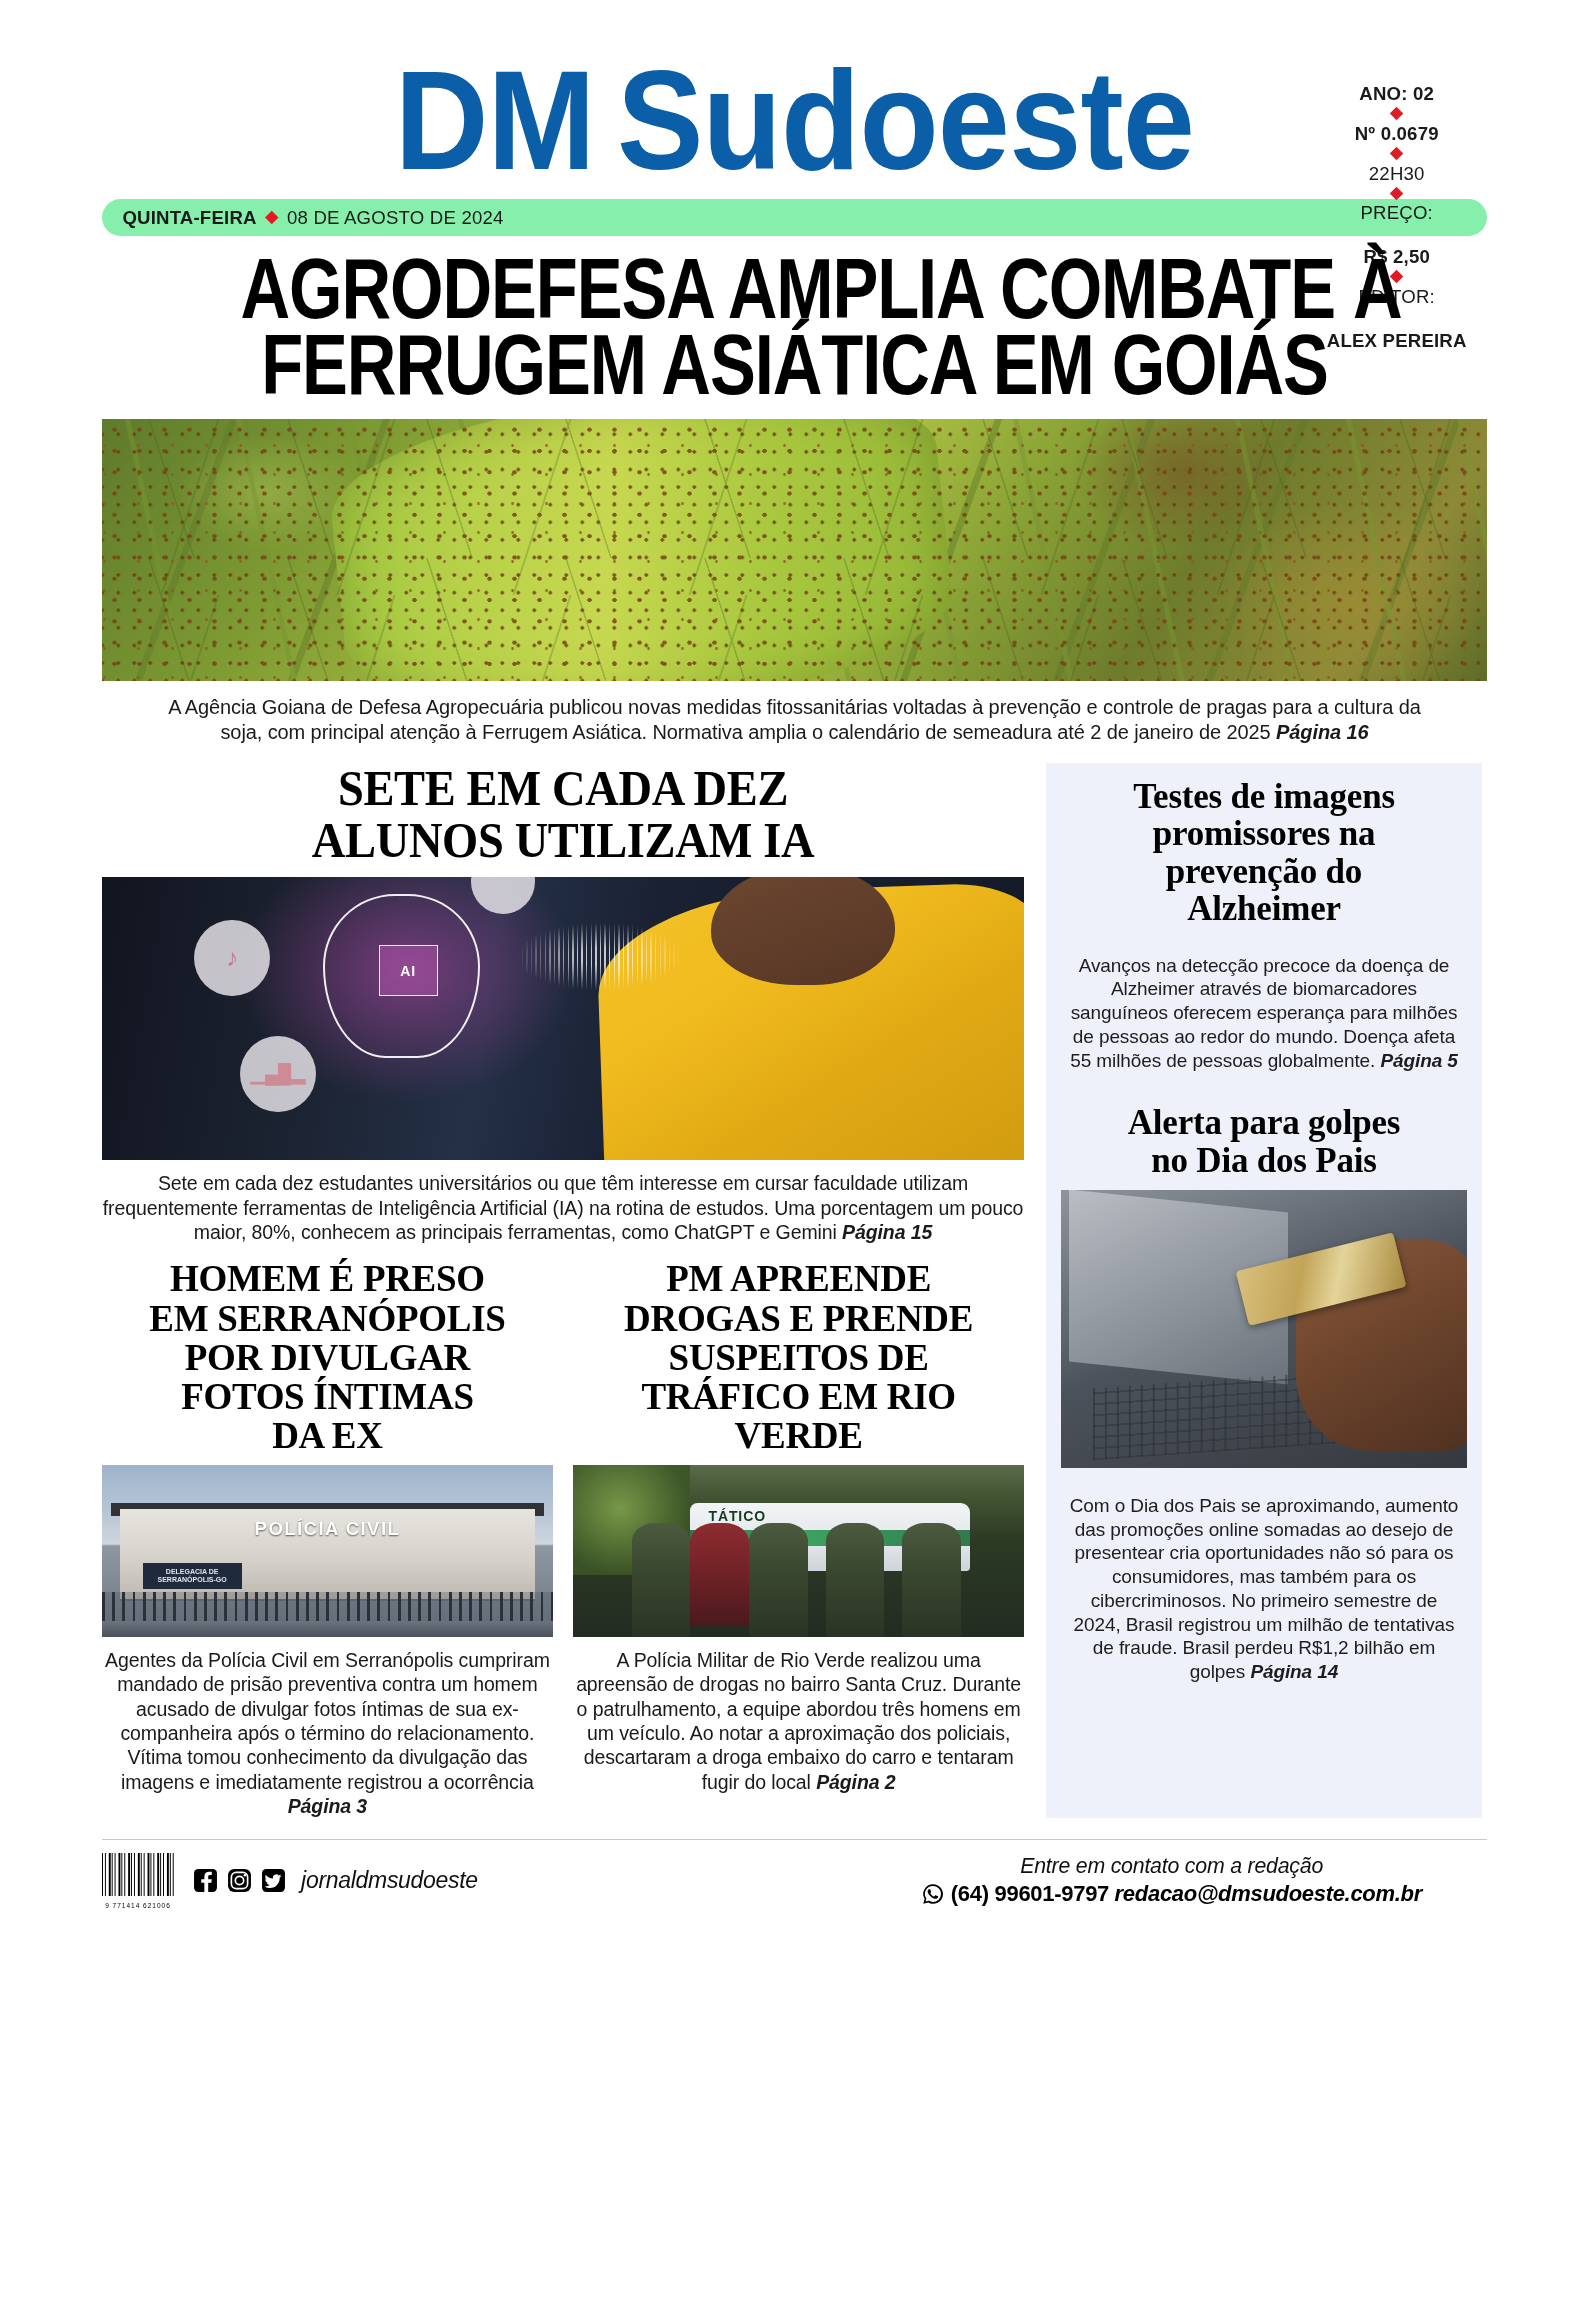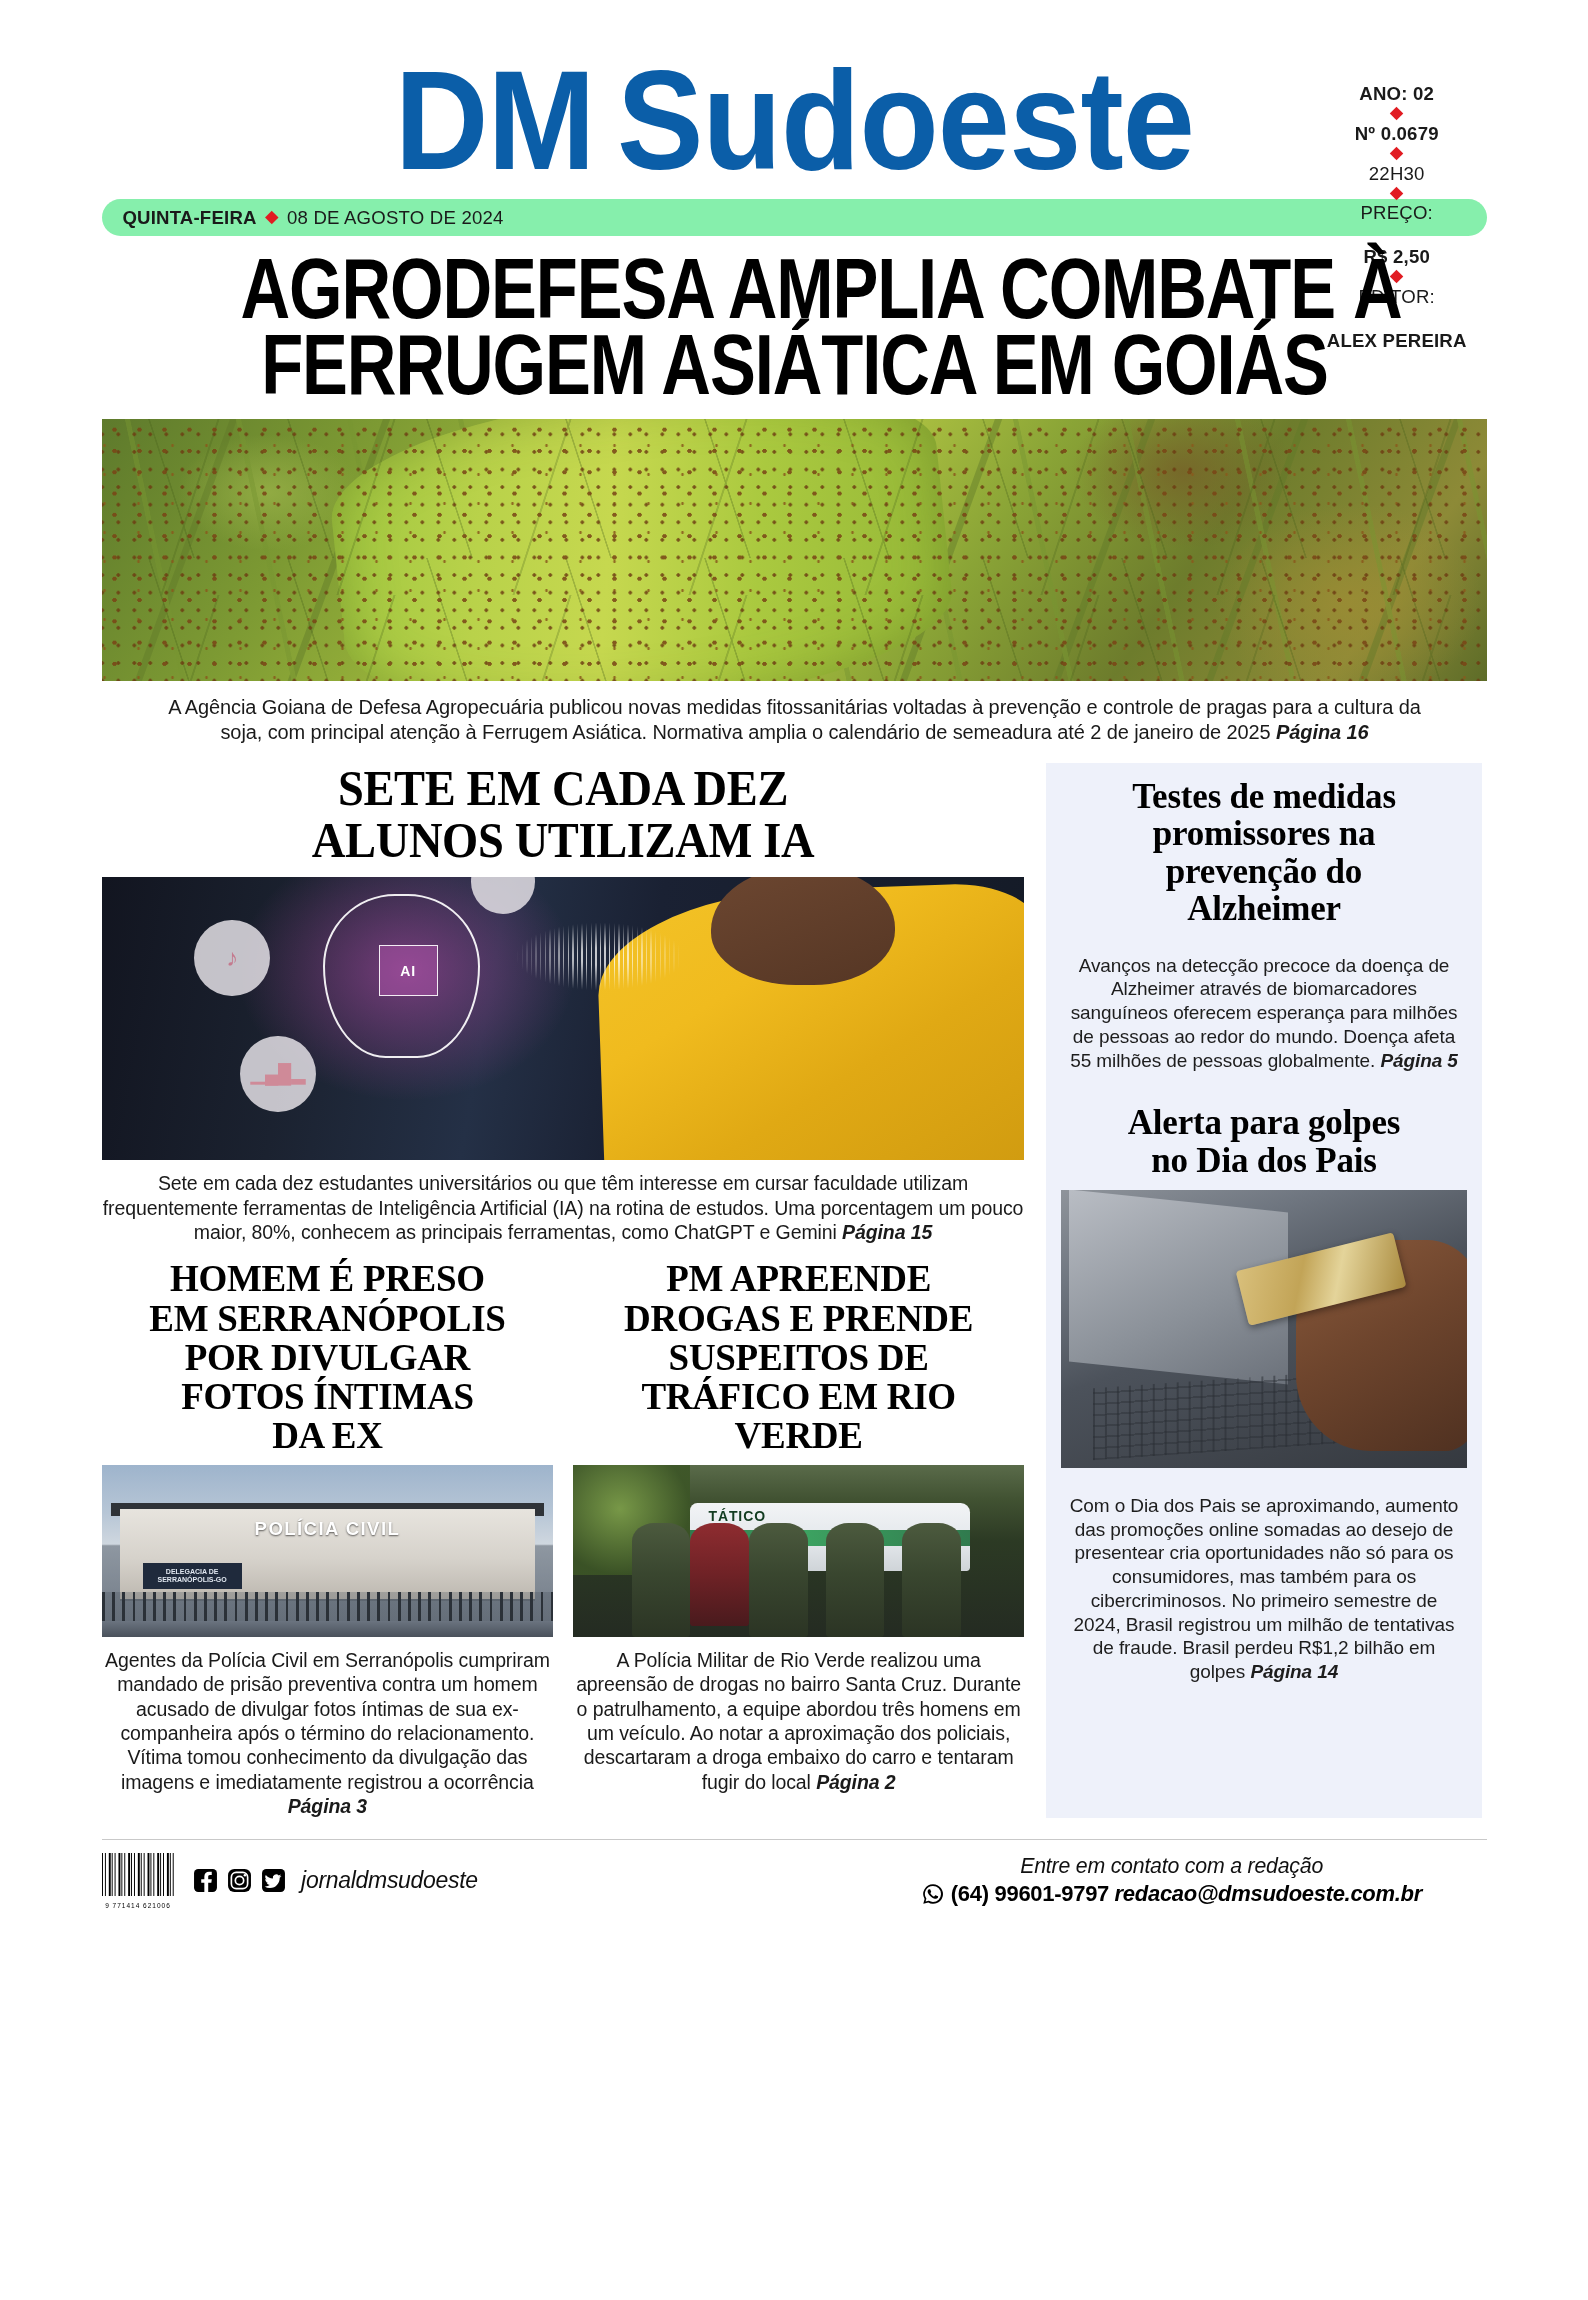--- a/index.html
+++ b/index.html
@@ -494,21 +494,21 @@
           </div>
           <div class="cap"><span>A Polícia Militar de Rio Verde realizou uma apreensão de drogas no bairro Santa Cruz. Durante o patrulhamento, a equipe abordou três homens em um veículo. Ao notar a aproximação dos policiais, descartaram a droga embaixo do carro e tentaram fugir do local </span><span class="pg">Página 2</span></div>
         </div>
 
       </div>
     </div>
 
     <div class="col-side">
 
       <div class="side-head">
-        <span>Testes de medidas</span>
+        <span>Testes de imagens</span>
         <span>promissores na</span>
         <span>prevenção do</span>
         <span>Alzheimer</span>
       </div>
       <div class="side-text"><span>Avanços na detecção precoce da doença de Alzheimer através de biomarcadores sanguíneos oferecem esperança para milhões de pessoas ao redor do mundo. Doença afeta 55 milhões de pessoas globalmente. </span><span class="pg">Página 5</span></div>
 
       <div class="side-gap"></div>
 
       <div class="side-head">
         <span>Alerta para golpes</span>

